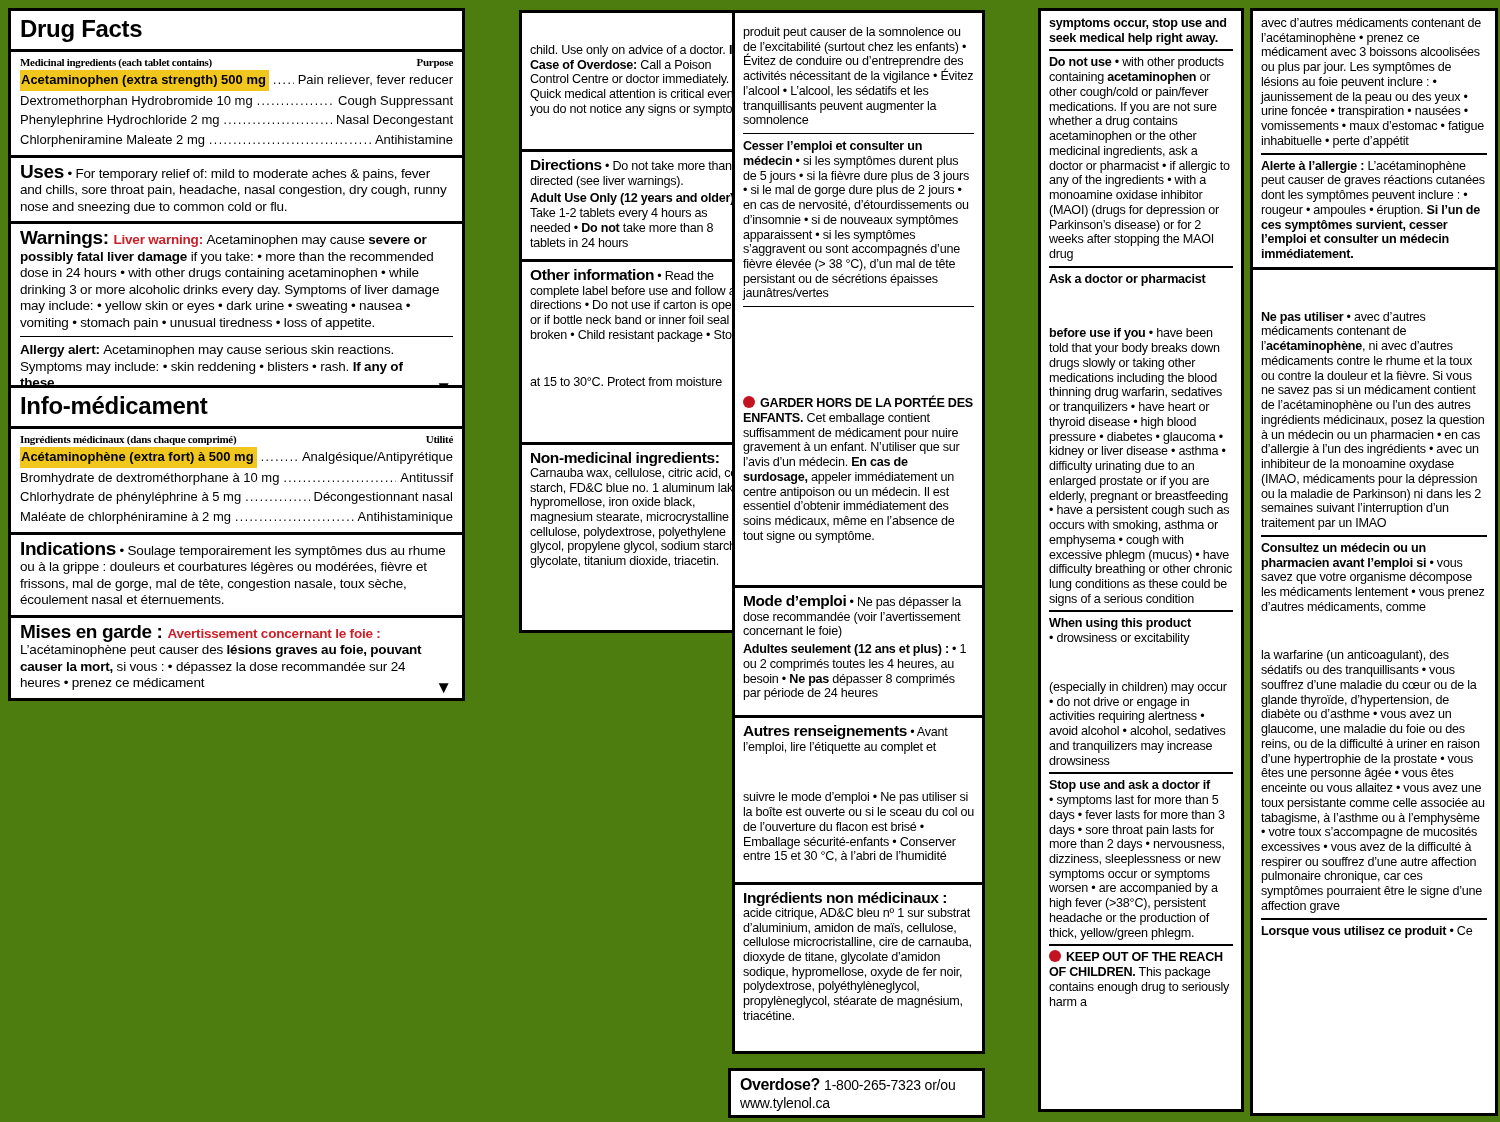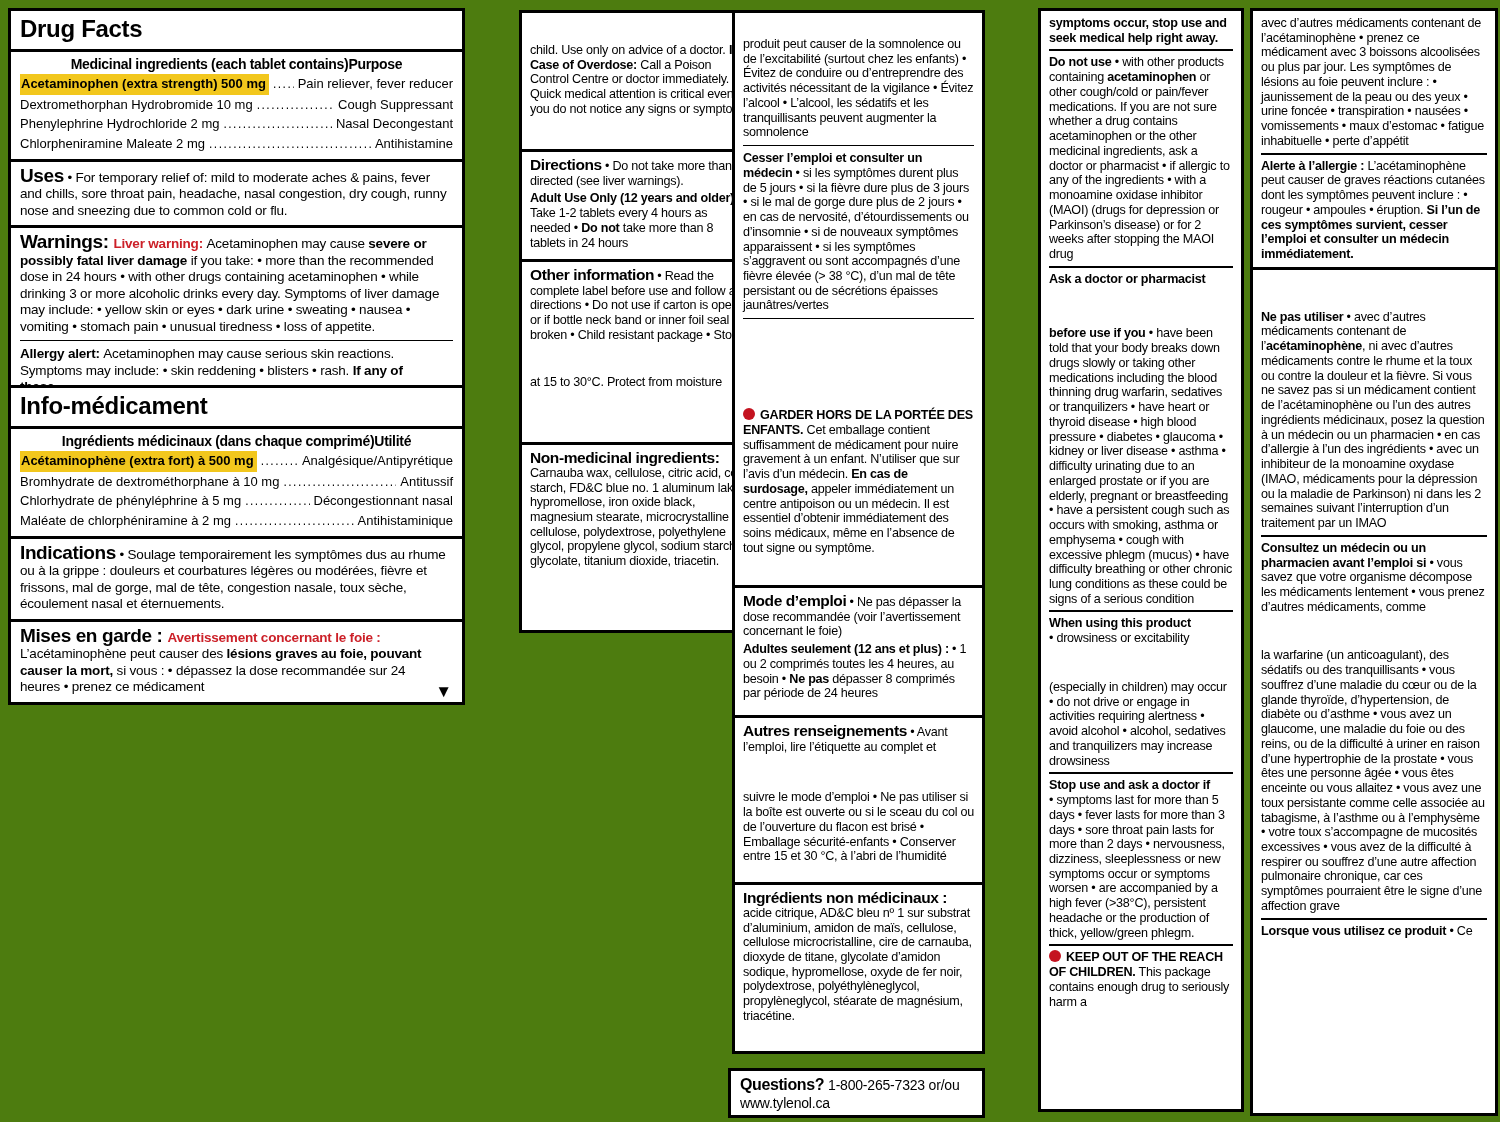--- a/index.html
+++ b/index.html
@@ -5,22 +5,22 @@
   html,body{margin:0;padding:0;background:#fff;}
   #canvas{position:relative;width:1500px;height:1122px;background:#4d7c0f;overflow:hidden;
           font-family:"Liberation Sans",sans-serif;color:#000;}
   .abs{position:absolute;box-sizing:border-box;}
   .panel{border:3px solid #000;background:#fff;box-sizing:border-box;overflow:hidden;}
   .panel + .panel{margin-top:-3px;}
   
   .lg{width:457px;}
   .lg .panel{padding:4px 9px 6px 9px;}
   .title{font-size:24px;font-weight:bold;padding:3px 9px 5px 9px;letter-spacing:-0.3px;}
-  .ing-header{display:flex;justify-content:center;font-weight:bold;font-size:14px;
-              letter-spacing:-0.3px;margin-bottom:2px;}
+  .ing-header{display:flex;justify-content:space-between;font-weight:bold;font-size:11px;
+              letter-spacing:-0.3px;margin-bottom:2px;font-family:Liberation Serif, serif;}
   .ing-row{display:flex;align-items:baseline;font-size:13px;line-height:1.5;white-space:nowrap;}
   .ing-row .name{flex:0 0 auto;}
   .leader{flex:1 1 0;min-width:6px;overflow:hidden;white-space:nowrap;margin:0 4px;color:#000;}
   .leader::after{content:"....................................................................................";letter-spacing:1.5px;font-size:12px;}
   .purpose{flex:0 0 auto;text-align:right;}
   .body{font-size:13.5px;line-height:1.22;letter-spacing:-0.2px;}
   .body p{margin:0;}
   .rel{position:relative;}
   .hdr{font-size:19px;font-weight:bold;line-height:1.02;letter-spacing:-0.4px;}
   .b{font-weight:bold;}
@@ -135,21 +135,21 @@
       <div class="sp" style="height:32px;"></div>
       <p><span>at 15 to 30°C. Protect from moisture</span></p>
     </div>
     <div class="panel" style="height:191px;">
       <p class="hdr">Non-medicinal ingredients:</p>
       <p>Carnauba wax, cellulose, citric acid, corn starch, FD&amp;C blue no. 1 aluminum lake, hypromellose, iron oxide black, magnesium stearate, microcrystalline cellulose, polydextrose, polyethylene glycol, propylene glycol, sodium starch glycolate, titanium dioxide, triacetin.</p>
     </div>
   </section>
 
   <section class="abs col" style="left:732px;top:10px;width:253px;">
-    <div class="panel" style="height:578px;padding-top:24px;">
+    <div class="panel" style="height:578px;padding-top:12px;">
       <p><span>produit peut causer de la somnolence ou de l’excitabilité (surtout chez les enfants)  • Évitez de conduire ou d’entreprendre des activités nécessitant de la vigilance  • Évitez l’alcool • L’alcool, les sédatifs et les tranquillisants peuvent augmenter la somnolence</span></p>
       <div class="rule"></div>
       <p><span class="b">Cesser l’emploi et consulter un médecin</span><span>  • si les symptômes durent plus de 5 jours  • si la fièvre dure plus de 3 jours  • si le mal de gorge dure plus de 2 jours  • en cas de nervosité, d’étourdissements ou d’insomnie  • si de nouveaux symptômes apparaissent • si les symptômes s’aggravent ou sont accompagnés d’une fièvre élevée (&gt; 38 °C), d’un mal de tête persistant ou de sécrétions épaisses jaunâtres/vertes</span></p>
       <div class="rule"></div>
       <div class="sp" style="height:84px;"></div>
       <p><span class="dot"></span><span class="b">GARDER HORS DE LA PORTÉE DES ENFANTS.</span><span> Cet emballage contient suffisamment de médicament pour nuire gravement à un enfant. N’utiliser que sur l’avis d’un médecin. </span><span class="b">En cas de surdosage,</span><span> appeler immédiatement un centre antipoison ou un médecin. Il est essentiel d’obtenir immédiatement des soins médicaux, même en l’absence de tout signe ou symptôme.</span></p>
     </div>
     <div class="panel" style="height:133px;">
       <p><span class="b hdr">Mode d’emploi</span><span>  • Ne pas dépasser la dose recommandée (voir l’avertissement concernant le foie)</span></p>
       <p style="margin-top:3px;"><span class="b">Adultes seulement (12 ans et plus) :</span><span> • 1 ou 2 comprimés toutes les 4 heures, au besoin  • </span><span class="b">Ne pas</span><span> dépasser 8 comprimés par période de 24 heures</span></p>
@@ -159,21 +159,21 @@
       <div class="sp" style="height:36px;"></div>
       <p><span>suivre le mode d’emploi  • Ne pas utiliser si la boîte est ouverte ou si le sceau du col ou de l’ouverture du flacon est brisé  • Emballage sécurité-enfants • Conserver entre 15 et 30 °C, à l’abri de l’humidité</span></p>
     </div>
     <div class="panel" style="height:172px;">
       <p class="hdr">Ingrédients non médicinaux :</p>
       <p>acide citrique, AD&amp;C bleu nº 1 sur substrat d’aluminium, amidon de maïs, cellulose, cellulose microcristalline, cire de carnauba, dioxyde de titane, glycolate d’amidon sodique, hypromellose, oxyde de fer noir, polydextrose, polyéthylèneglycol, propylèneglycol, stéarate de magnésium, triacétine.</p>
     </div>
   </section>
 
   <section class="abs panel q" style="left:728px;top:1068px;width:257px;height:50px;">
-    <p style="margin:0;"><span class="b hdr">Questions? </span><span>1-800-265-7323 or/ou www.tylenol.ca</span></p>
+    <p style="margin:0;"><span class="b hdr">Overdose? </span><span>1-800-265-7323 or/ou www.tylenol.ca</span></p>
   </section>
 
   <section class="abs col" style="left:1038px;top:8px;">
     <div class="panel" style="width:206px;height:1104px;">
       <p><span class="b">symptoms occur, stop use and seek medical help right away.</span></p>
       <div class="rule2"></div>
       <p><span class="b">Do not use</span><span>  • with other products containing </span><span class="b">acetaminophen</span><span> or other cough/cold or pain/fever medications. If you are not sure whether a drug contains acetaminophen or the other medicinal ingredients, ask a doctor or pharmacist  • if allergic to any of the ingredients  • with a monoamine oxidase inhibitor (MAOI) (drugs for depression or Parkinson’s disease) or for 2 weeks after stopping the MAOI drug</span></p>
       <div class="rule2"></div>
       <p><span class="b">Ask a doctor or pharmacist</span></p>
       <div class="sp" style="height:40px;"></div>

